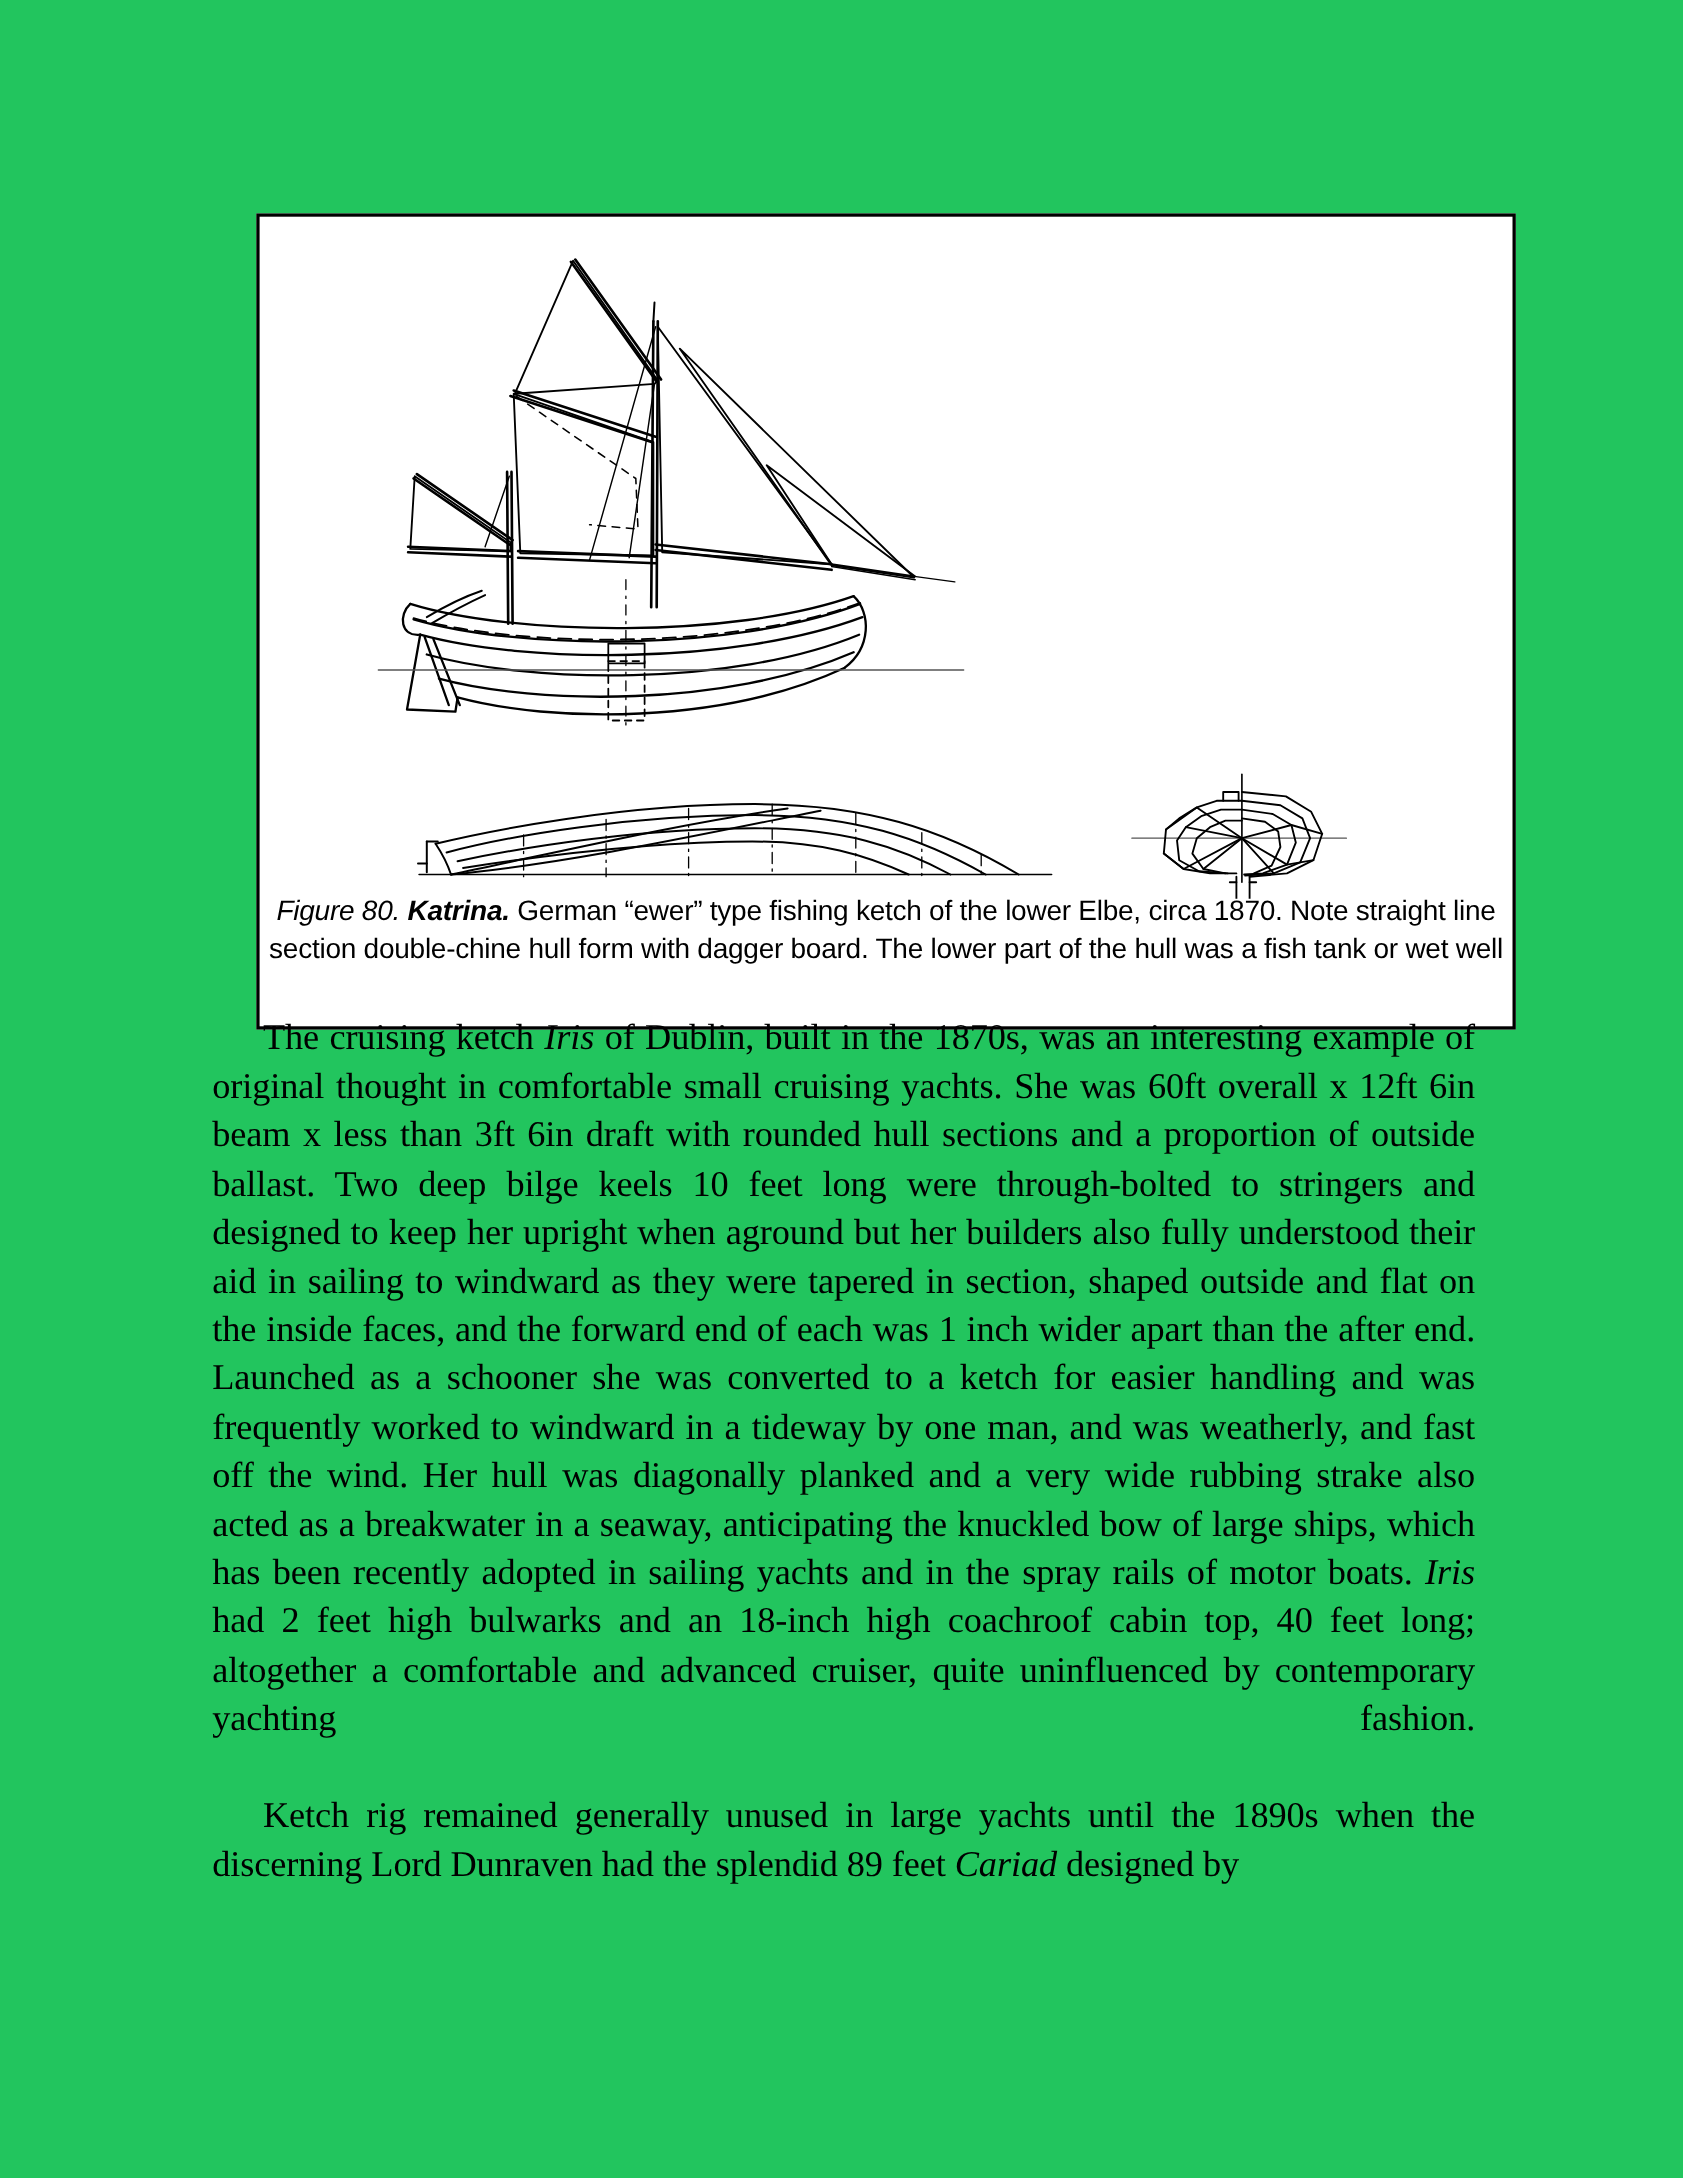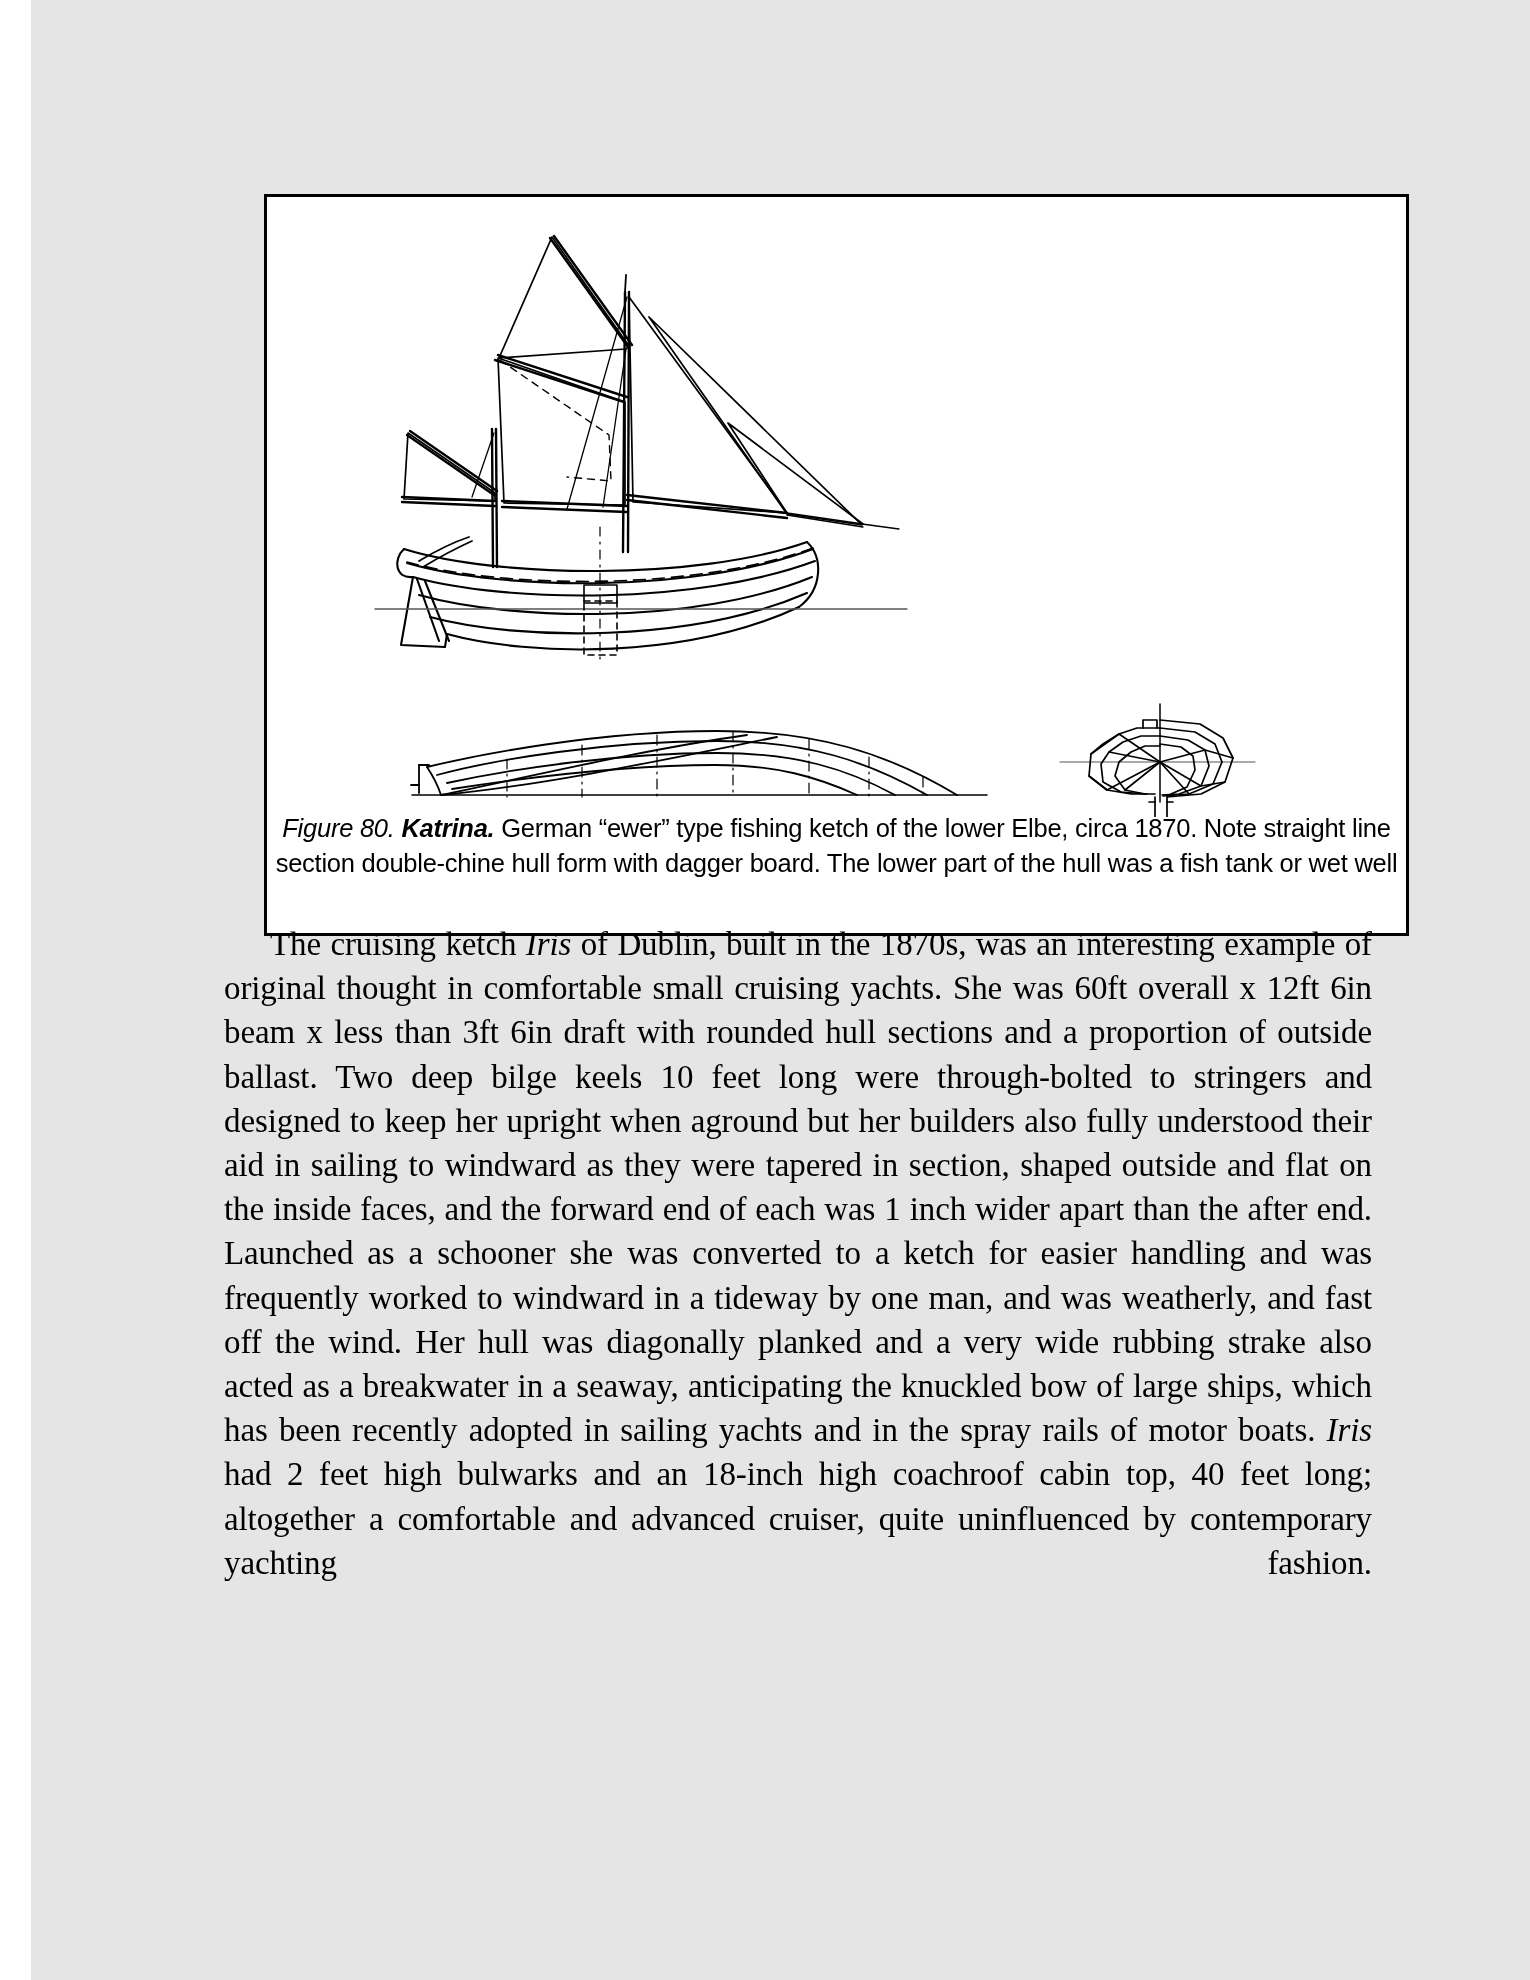--- a/index.html
+++ b/index.html
@@ -14,22 +14,21 @@
     position: relative;
     font-family: "Liberation Serif", "DejaVu Serif", serif;
     color: #000000;
     overflow: hidden;
   }
 
   
   #page {
     position: absolute;
     inset: 0;
-    background: #e5e5e5;
-    margin-left: 31px;
+    background: #22c55e;
   }
 
   
   #figure-block {
     position: absolute;
     left: 193px;
     top: 178px;
     width: 1145px;
     height: 742px;
     border: 3px solid #000000;
@@ -275,16 +274,17 @@
       <span class="cap-italic">Figure 80.</span> <span class="cap-bolditalic">Katrina.</span><span> German “ewer” type fishing ketch of the lower Elbe, circa 1870. Note</span>
       <span>straight line section double-chine hull form with dagger board. The lower part of the hull was</span>
       <span>a fish tank or wet well</span>
     </figcaption>
   </figure>
 
   <div id="body-text">
 
     <p class="para indent"><span>The cruising ketch </span><em>Iris</em><span> of Dublin, built in the 1870s, was an interesting example of original thought in comfortable small cruising yachts. She was 60ft overall x 12ft 6in beam x less than 3ft 6in draft with rounded hull sections and a proportion of outside ballast. Two deep bilge keels 10 feet long were through-bolted to stringers and designed to keep her upright when aground but her builders also fully understood their aid in sailing to windward as they were tapered in section, shaped outside and flat on the inside faces, and the forward end of each was 1 inch wider apart than the after end. Launched as a schooner she was converted to a ketch for easier handling and was frequently worked to windward in a tideway by one man, and was weatherly, and fast off the wind. Her hull was diagonally planked and a very wide rubbing strake also acted as a breakwater in a seaway, anticipating the knuckled bow of large ships, which has been recently adopted in sailing yachts and in the spray rails of motor boats. </span><em>Iris</em><span> had 2 feet high bulwarks and an 18-inch high coachroof cabin top, 40 feet long; altogether a comfortable and advanced cruiser, quite uninfluenced by contemporary yachting fashion.</span></p>
 
+    <p class="para indent nostretch"><span>Ketch rig remained generally unused in large yachts until the 1890s when the discerning Lord Dunraven had the splendid 89 feet </span><em>Cariad</em><span> designed by</span></p>
 
   </div>
 
 </div>
 
 </body></html>

